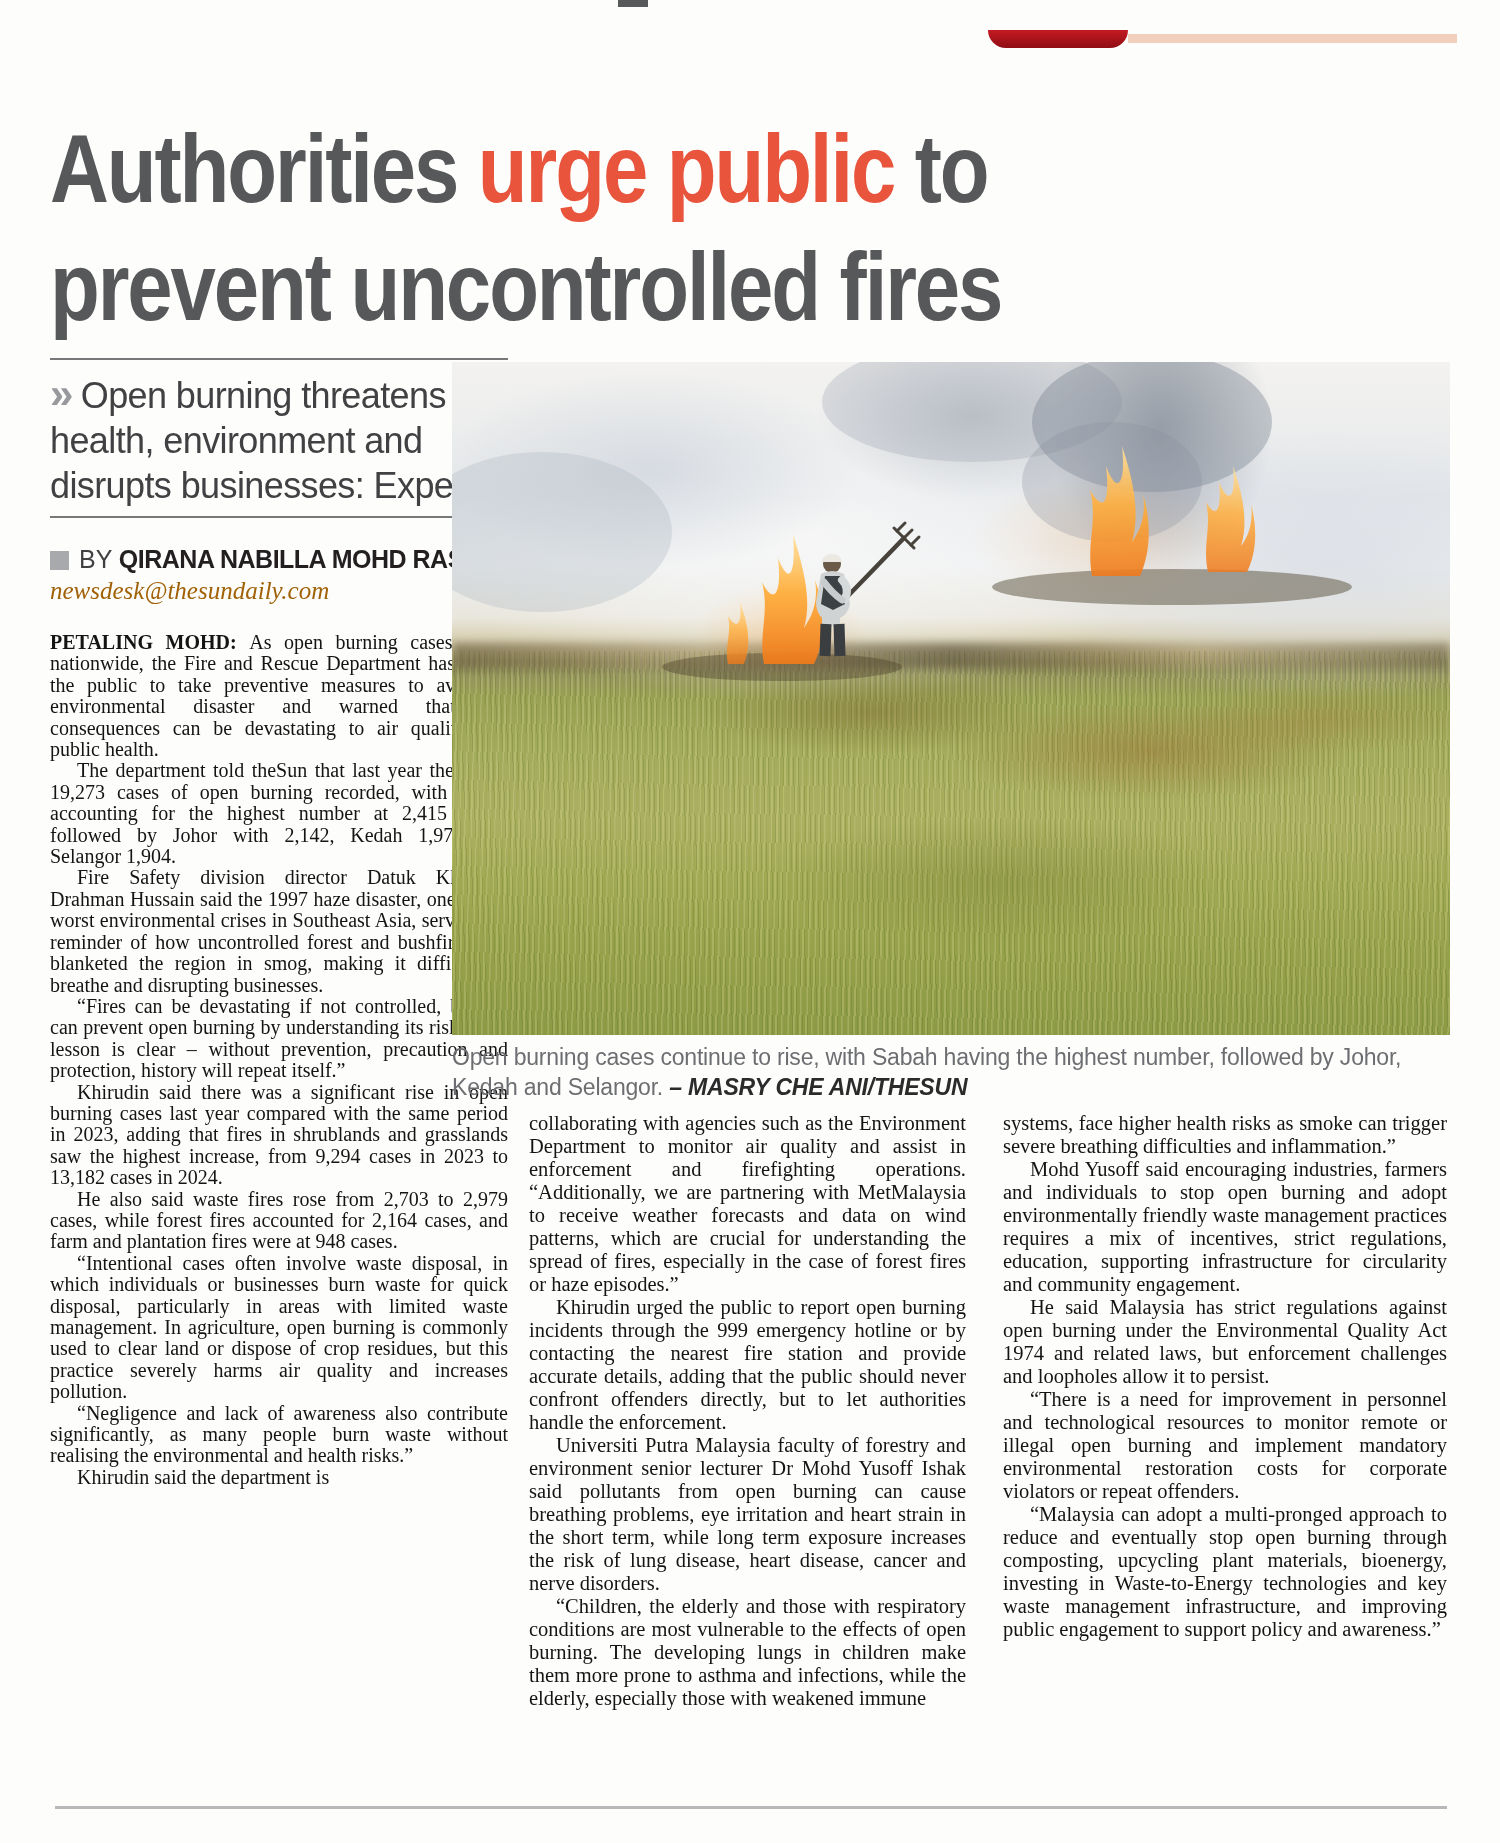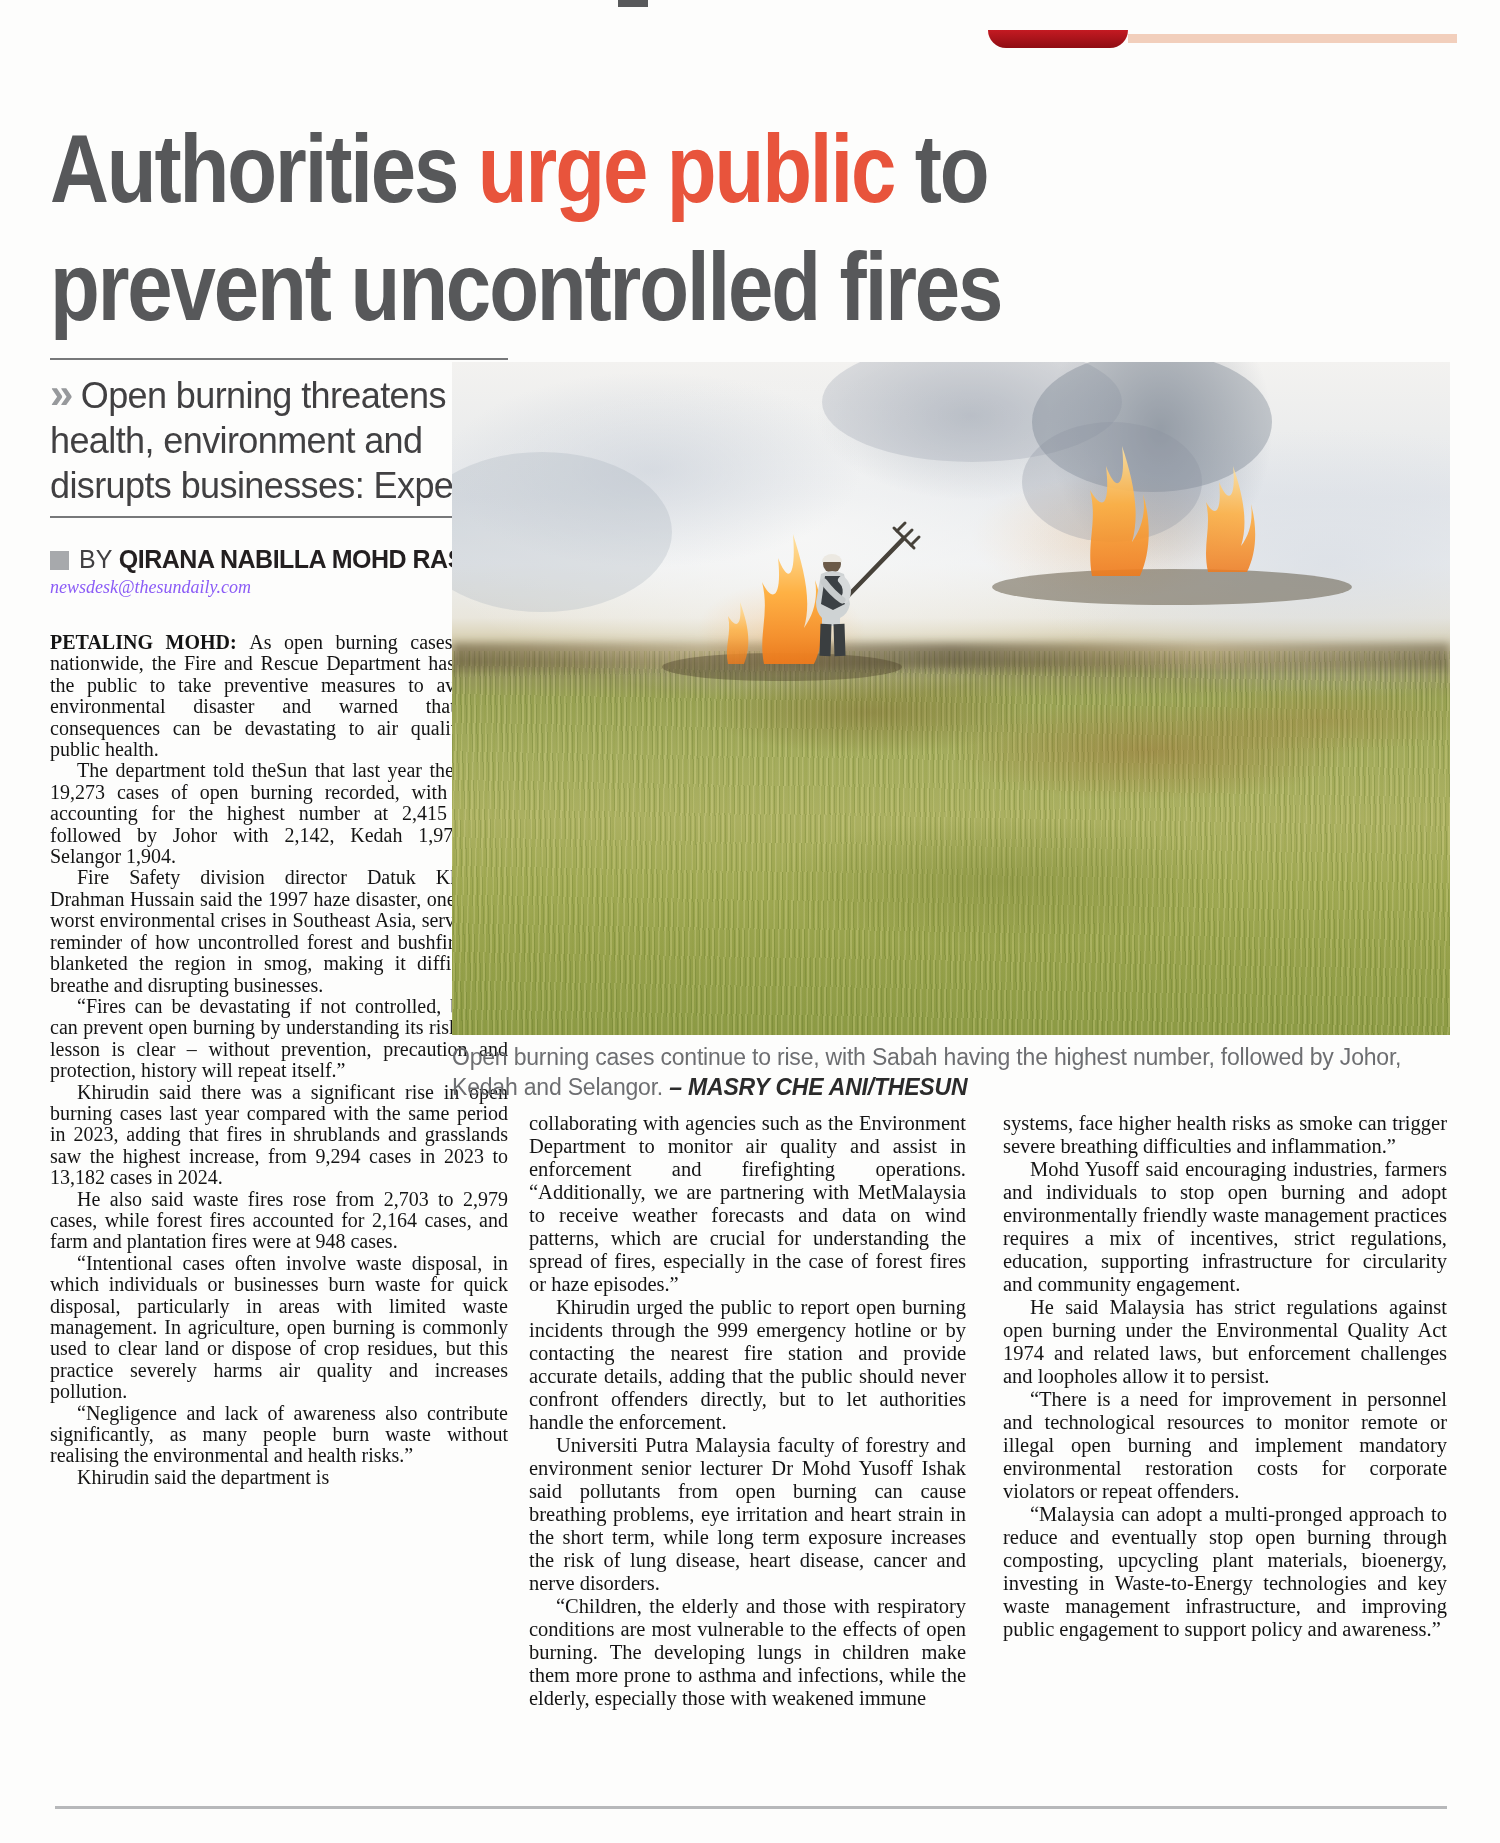--- a/index.html
+++ b/index.html
@@ -26,21 +26,21 @@
   .kicker-chevron{color:#97999c;font-weight:bold;font-size:42px;margin-right:8px;}
   .kicker-rule{position:absolute;left:50px;top:516px;width:458px;height:2px;background:#77787a;}
 
   
   .byline{position:absolute;left:50px;top:545px;width:458px;
           font-family:"Liberation Sans",sans-serif;font-size:25px;color:#414042;white-space:nowrap;}
   .byline-square{display:inline-block;width:19px;height:19px;background:#a7a9ac;
                  margin-right:10px;vertical-align:-2px;}
   .byline-author{font-weight:bold;color:#231f20;letter-spacing:-0.5px;}
   .byline-email{position:absolute;left:50px;top:577px;font-family:"Liberation Serif",serif;
-                font-style:italic;font-size:18px;color:#8b5cf6;}
+                font-style:italic;font-size:25px;color:#a16207;}
 
   
   .col{position:absolute;font-size:20px;line-height:21.4px;color:#141414;}
   .col1{left:50px;top:632px;width:458px;}
   .col2{left:529px;top:1112px;width:437px;font-size:20.5px;line-height:23px;}
   .col3{left:1003px;top:1112px;width:444px;font-size:20.5px;line-height:23px;}
   .body-p{margin:0;text-align:justify;}
   .body-p.indent{text-indent:27px;}
   .dateline{font-weight:bold;}
 

